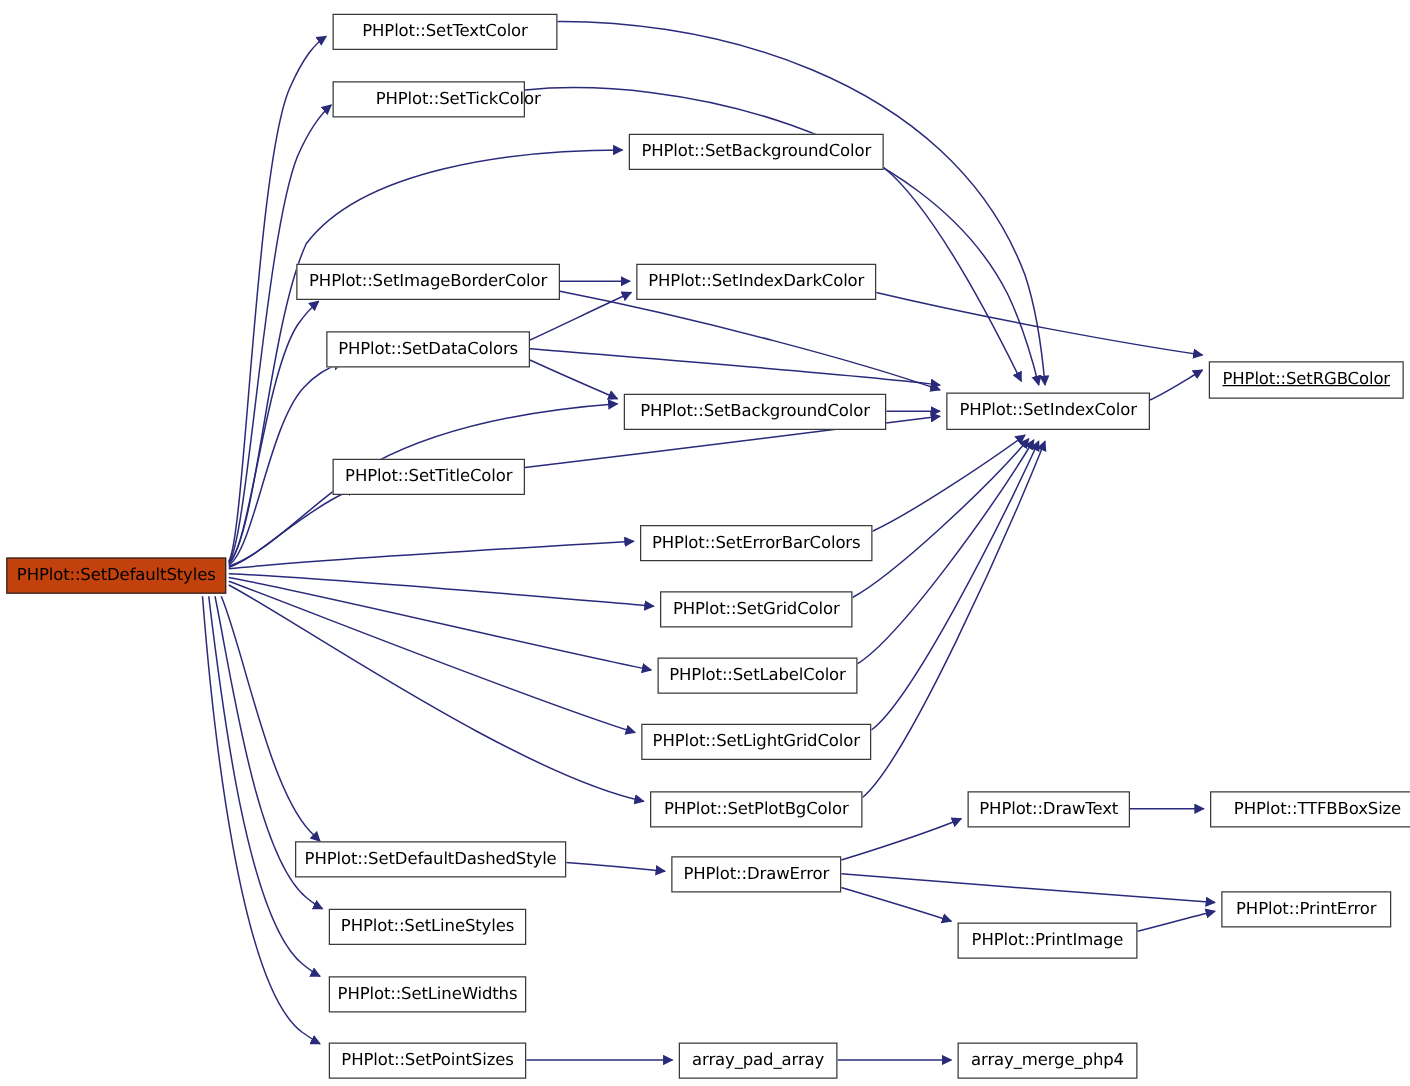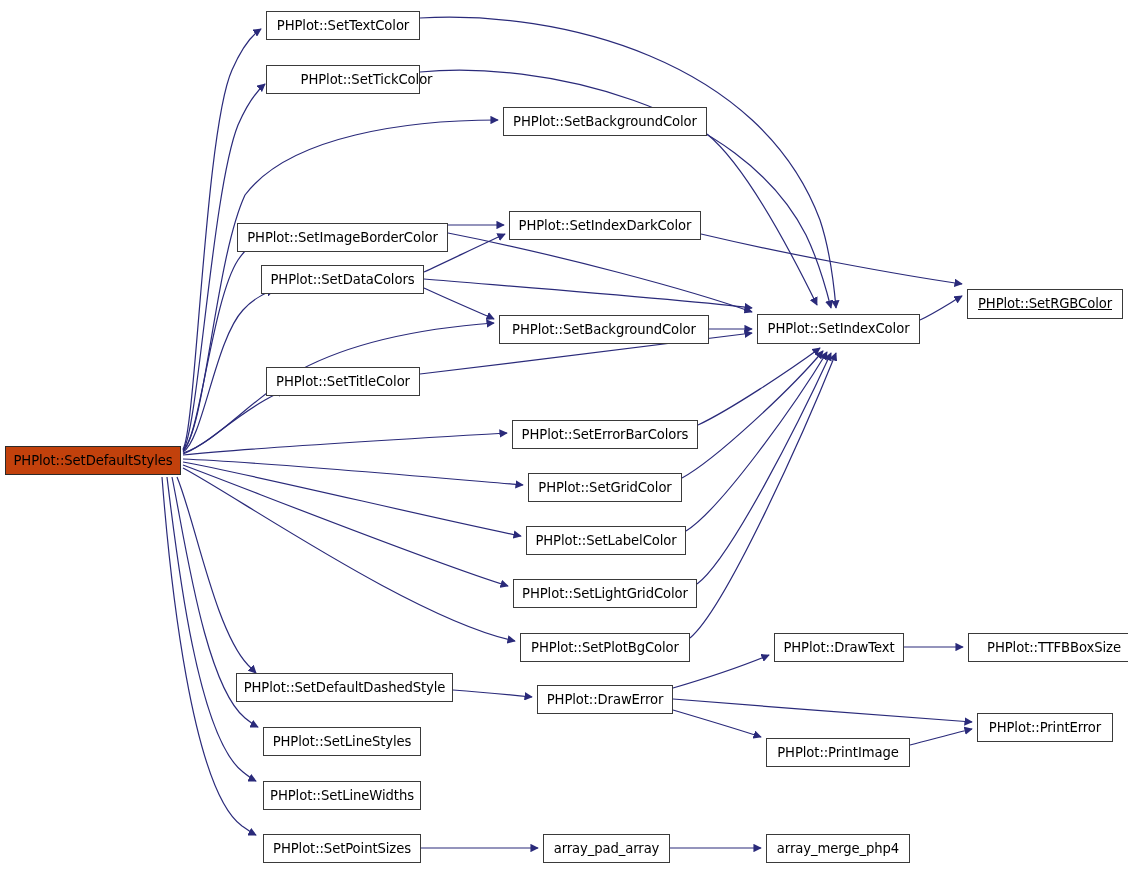--- a/index.html
+++ b/index.html
@@ -93,30 +93,30 @@
         <path d="M904,647 C925,647 945,647 963,647" fill="none" stroke="#2a2a7a" stroke-width="1.2" marker-end="url(#arrow)"></path>
         <path d="M910,745 C930,740 955,733 972,729" fill="none" stroke="#2a2a7a" stroke-width="1.2" marker-end="url(#arrow)"></path>
         <path d="M421,848 C460,848 510,848 538,848" fill="none" stroke="#2a2a7a" stroke-width="1.2" marker-end="url(#arrow)"></path>
         <path d="M670,848 C700,848 740,848 761,848" fill="none" stroke="#2a2a7a" stroke-width="1.2" marker-end="url(#arrow)"></path>
       </g>
   </svg>
   <div id="nodes">
       <div class="node root" style="left: 5px; top: 446px; width: 176px; height: 29px;">
         <span>PHPlot::SetDefaultStyles</span>
       </div>
-      <div class="node" style="left: 266px; top: 11px; width: 154px; height: 29px;">
+      <div class="node" style="left: 266px; top: 11px; width: 180px; height: 29px;">
         <span>PHPlot::SetTextColor</span>
       </div>
       <div class="node" style="left: 266px; top: 65px; width: 154px; height: 29px; padding-left: 47px;">
         <span>PHPlot::SetTickColor</span>
       </div>
       <div class="node" style="left: 503px; top: 107px; width: 204px; height: 29px;">
         <span>PHPlot::SetBackgroundColor</span>
       </div>
-      <div class="node" style="left: 237px; top: 211px; width: 211px; height: 29px; margin-top: 12px;">
+      <div class="node" style="left: 237px; top: 211px; width: 211px; height: 29px;">
         <span>PHPlot::SetImageBorderColor</span>
       </div>
       <div class="node" style="left: 509px; top: 211px; width: 192px; height: 29px;">
         <span>PHPlot::SetIndexDarkColor</span>
       </div>
       <div class="node" style="left: 261px; top: 265px; width: 163px; height: 29px;">
         <span>PHPlot::SetDataColors</span>
       </div>
       <div class="node" style="left: 967px; top: 289px; width: 156px; height: 30px; text-decoration: underline;">
         <span>PHPlot::SetRGBColor</span>

